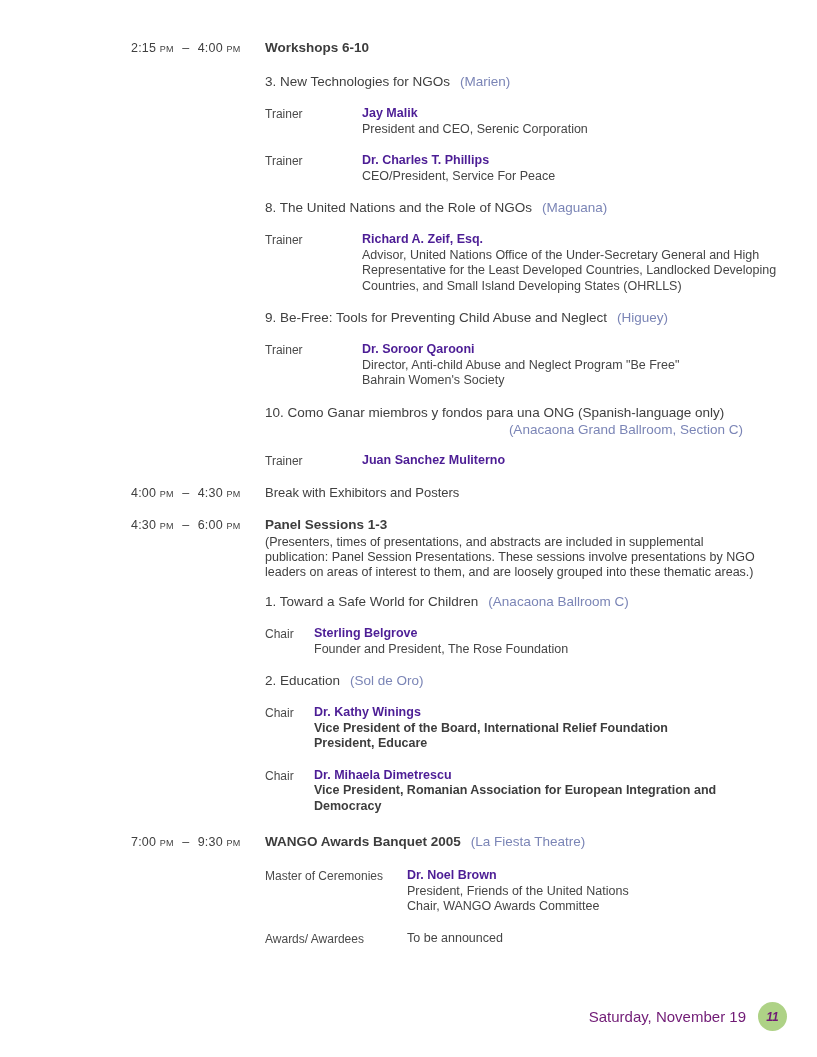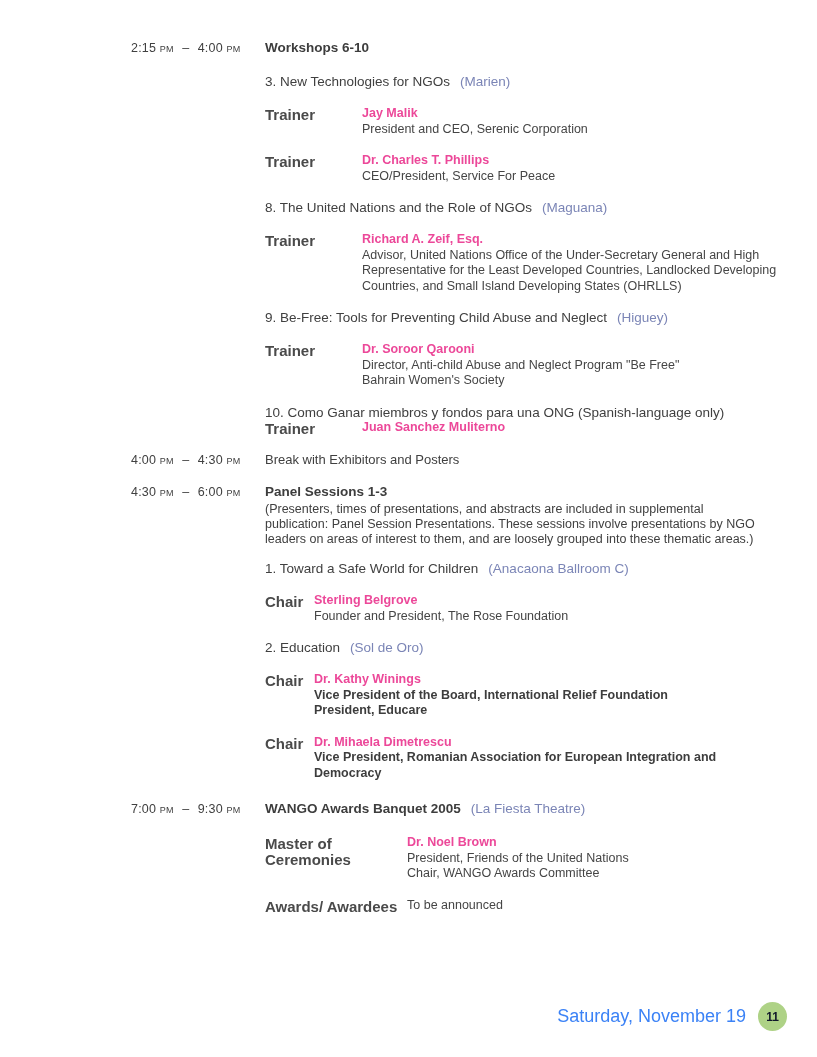--- a/index.html
+++ b/index.html
@@ -21,34 +21,34 @@
   .heading .room { font-weight:normal; }
   .plain-title { font-size:13px; margin:0; }
   .session { margin-bottom:16px; }
   .session-title { font-size:13.5px; margin:0 0 17px 0; }
   .room { color:#7b85b6; margin-left:10px; }
   .room-right { display:block; text-align:right; width:478px; margin:2px 0 0 0; }
   .people { display:grid; font-size:12.5px; line-height:15.5px; }
   .people.trainer { grid-template-columns:97px 1fr; }
   .people.chair   { grid-template-columns:49px 1fr; }
   .people.wide    { grid-template-columns:142px 1fr; }
-  .plabel { font-size:15px; padding-top:1px; color:#4a4a4a;font-weight:bold; }
-  .pname { font-weight:bold; color:#ec4899; }
+  .plabel { font-size:12px; padding-top:1px; color:#4a4a4a; }
+  .pname { font-weight:bold; color:#4c1d95; }
   .pline { color:#454545; }
   .pline.strong { font-weight:bold; color:#3d3d3d; }
   .note { font-size:12.5px; line-height:15px; max-width:505px; margin:3px 0 14px 0; }
   .mb17 { margin-bottom:17px; }
   .mb16 { margin-bottom:16px; }
   .footer { position:absolute; top:1002px; right:30px; display:flex; align-items:center; gap:12px; }
-  .footer-date { color:#3b82f6; font-size:18px; }
+  .footer-date { color:#701a75; font-size:15px; }
   .badge {
     width:29px; height:29px; border-radius:50%;
-    background:#aed286; color:#0f172a;
+    background:#aed286; color:#701a75;
     font-size:12px; font-weight:bold;
-    display:flex; align-items:center; justify-content:center;
+    display:flex; align-items:center; justify-content:center;font-style:italic;
   }
 </style>
 </head>
 <body>
 
 <div class="page">
   <div class="content">
 
     <section class="row">
       <div class="time">
@@ -105,20 +105,23 @@
               <div class="pname">Dr. Soroor Qarooni</div>
               <div class="pline">Director, Anti-child Abuse and Neglect Program "Be Free"</div>
               <div class="pline">Bahrain Women's Society</div>
             </div>
           </div>
         </div>
 
         <div class="session">
           <div class="session-title" style="margin-bottom:0;">
             <span>10. Como Ganar miembros y fondos para una ONG (Spanish-language only)</span>
+          </div>
+          <div class="session-title" style="margin-bottom:16px;">
+            <span class="room room-right">(Anacaona Grand Ballroom, Section C)</span>
           </div>
           <div class="people trainer">
             <div class="plabel">Trainer</div>
             <div>
               <div class="pname">Juan Sanchez Muliterno</div>
             </div>
           </div>
         </div>
       </div>
     </section>

